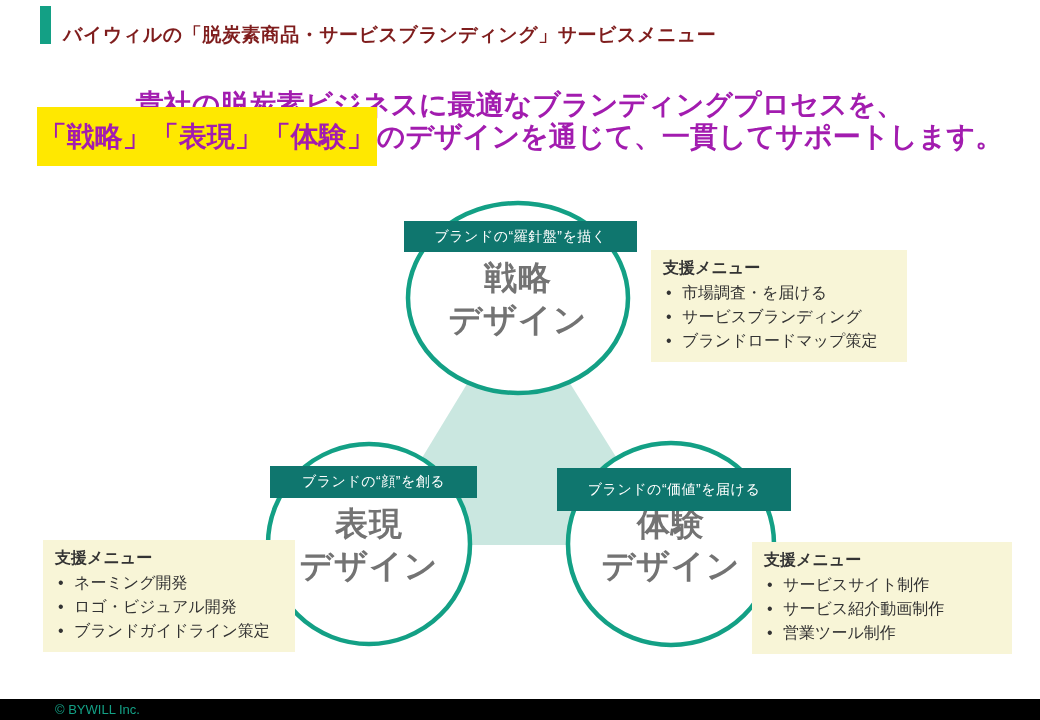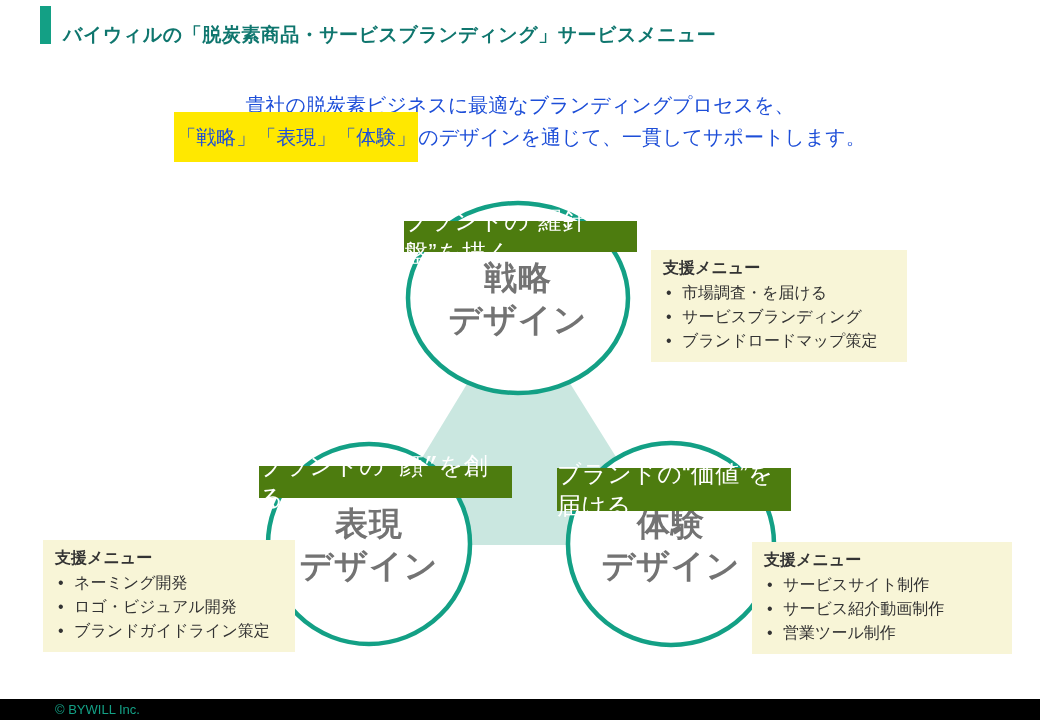--- a/index.html
+++ b/index.html
@@ -2,37 +2,37 @@
 <html><head>
 <meta charset="utf-8">
 <style>
   html,body{margin:0;padding:0;background:#fff;}
   .slide{
     position:relative;width:1040px;height:720px;overflow:hidden;background:#ffffff;
     font-family:"Liberation Sans","DejaVu Sans",sans-serif;color:#333;
   }
   
   .accent-bar{position:absolute;left:40px;top:6px;width:11px;height:38px;background:#13a085;}
-  .slide-title{position:absolute;left:63px;top:22px;font-size:19px;font-weight:bold;color:#0f766e;letter-spacing:.5px;}
+  .slide-title{position:absolute;left:63px;top:22px;font-size:19px;font-weight:bold;color:#7f1d1d;letter-spacing:.5px;}
   
-  .subtitle{position:absolute;left:0;right:0;top:89px;text-align:center;font-size:20px;font-weight:normal;color:#1d4ed8;line-height:32px;}
+  .subtitle{position:absolute;left:0;right:0;top:89px;text-align:center;font-size:28px;font-weight:bold;color:#a21caf;line-height:32px;}
   .subtitle .hl{background:#ffe800;padding:14px 2px;}
   
   .diagram-svg{position:absolute;left:0;top:0;z-index:1;}
   
   .node-label{position:absolute;z-index:2;text-align:center;font-weight:bold;color:#737373;
     font-size:33px;line-height:1.27;white-space:pre-line;letter-spacing:1px;}
   .node-label.strategy{left:408px;top:257px;width:220px;}
   .node-label.expression{left:269px;top:503px;width:200px;}
   .node-label.experience{left:569px;top:503px;width:204px;}
   
-  .tag{position:absolute;z-index:3;background:#4d7c0f;color:#ffffff;font-size:24px;
+  .tag{position:absolute;z-index:3;background:#0f766e;color:#ffffff;font-size:14px;
     display:flex;align-items:center;justify-content:center;letter-spacing:.5px;}
   .tag.strategy{left:404px;top:221px;width:233px;height:31px;}
-  .tag.expression{left:259px;top:466px;width:253px;height:32px;font-family:Liberation Mono, monospace;}
+  .tag.expression{left:270px;top:466px;width:207px;height:32px;}
   .tag.experience{left:557px;top:468px;width:234px;height:43px;}
   
   .support-box{position:absolute;z-index:3;background:#f8f5d7;padding:8px 12px 9px 12px;font-size:16px;color:#333;}
   .support-box.strategy{left:651px;top:250px;width:232px;}
   .support-box.expression{left:43px;top:540px;width:228px;}
   .support-box.experience{left:752px;top:542px;width:236px;}
   .support-heading{font-weight:bold;margin:0 0 2px 0;font-size:16px;}
   .support-list{list-style:none;margin:0;padding:0;}
   .support-list li{position:relative;padding-left:19px;line-height:24px;}
   .support-list li::before{content:"\2022";position:absolute;left:3px;top:0;color:#333;}

